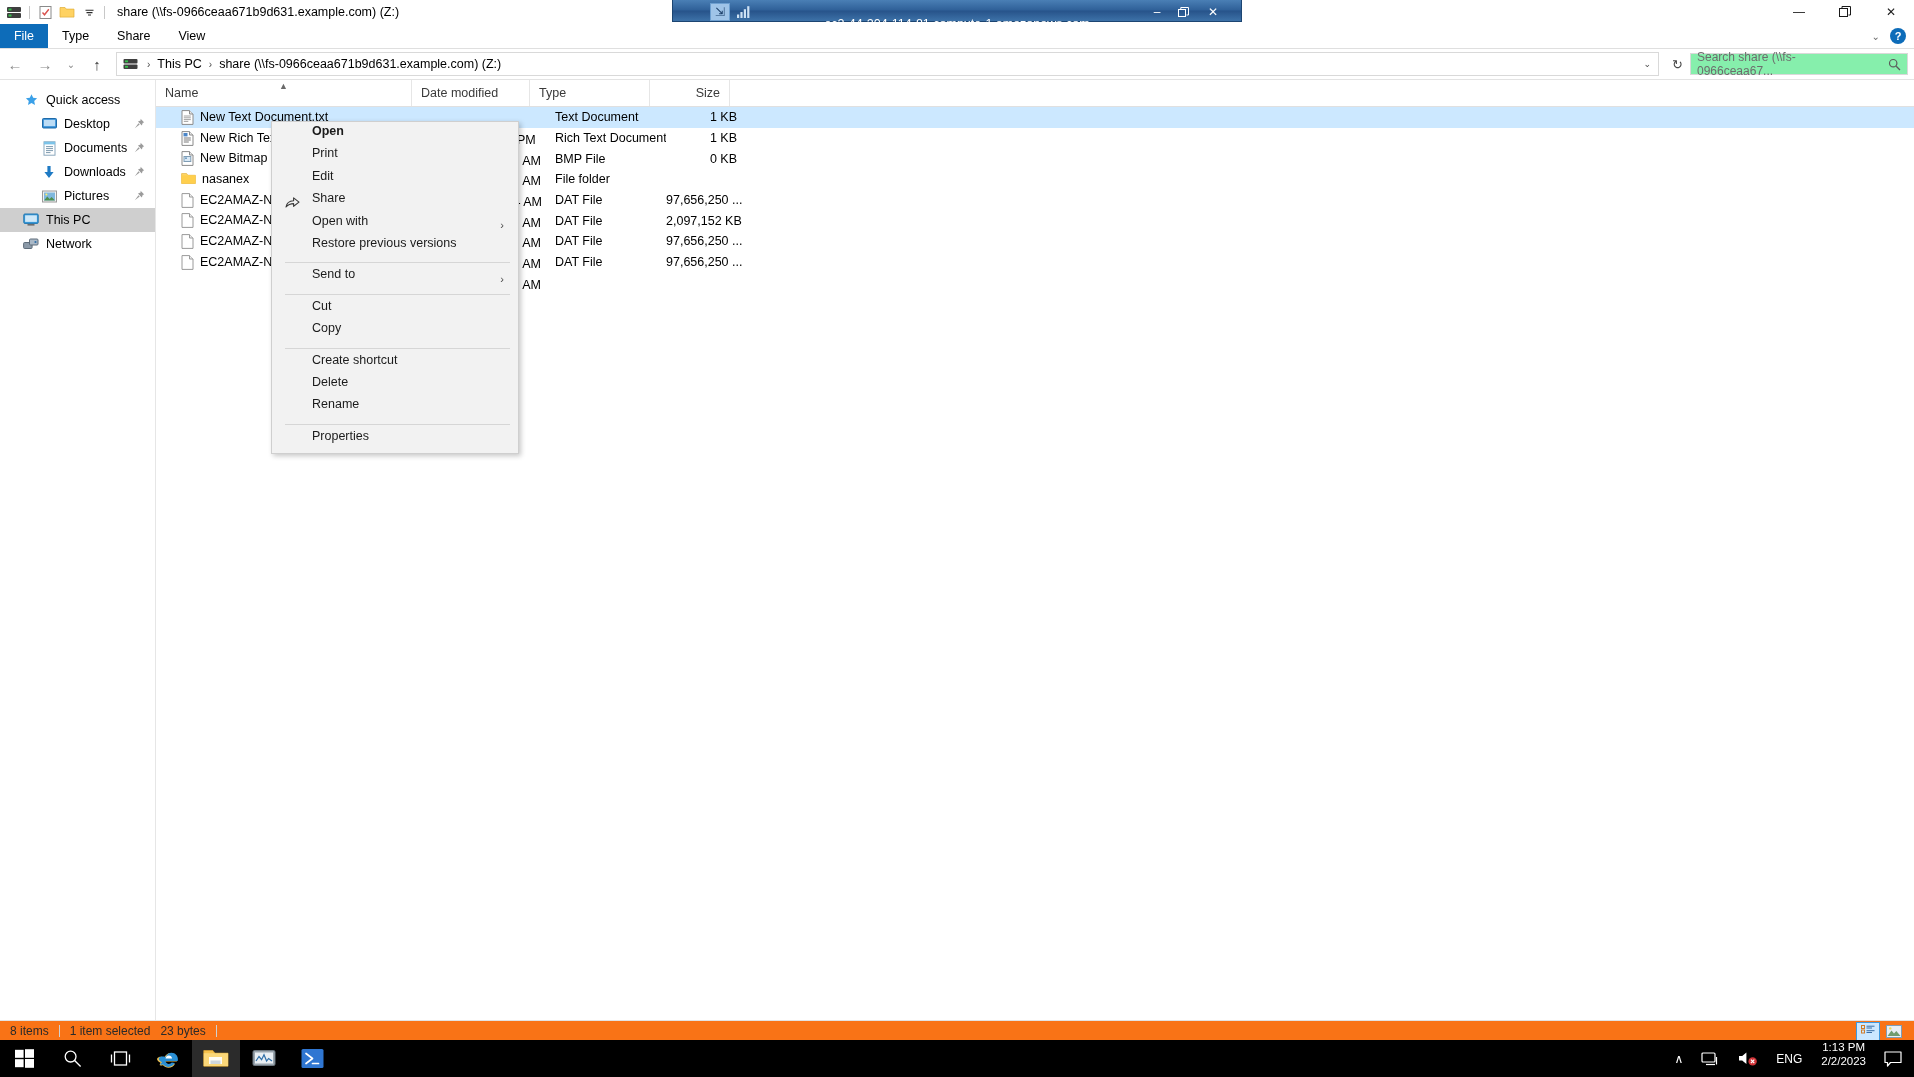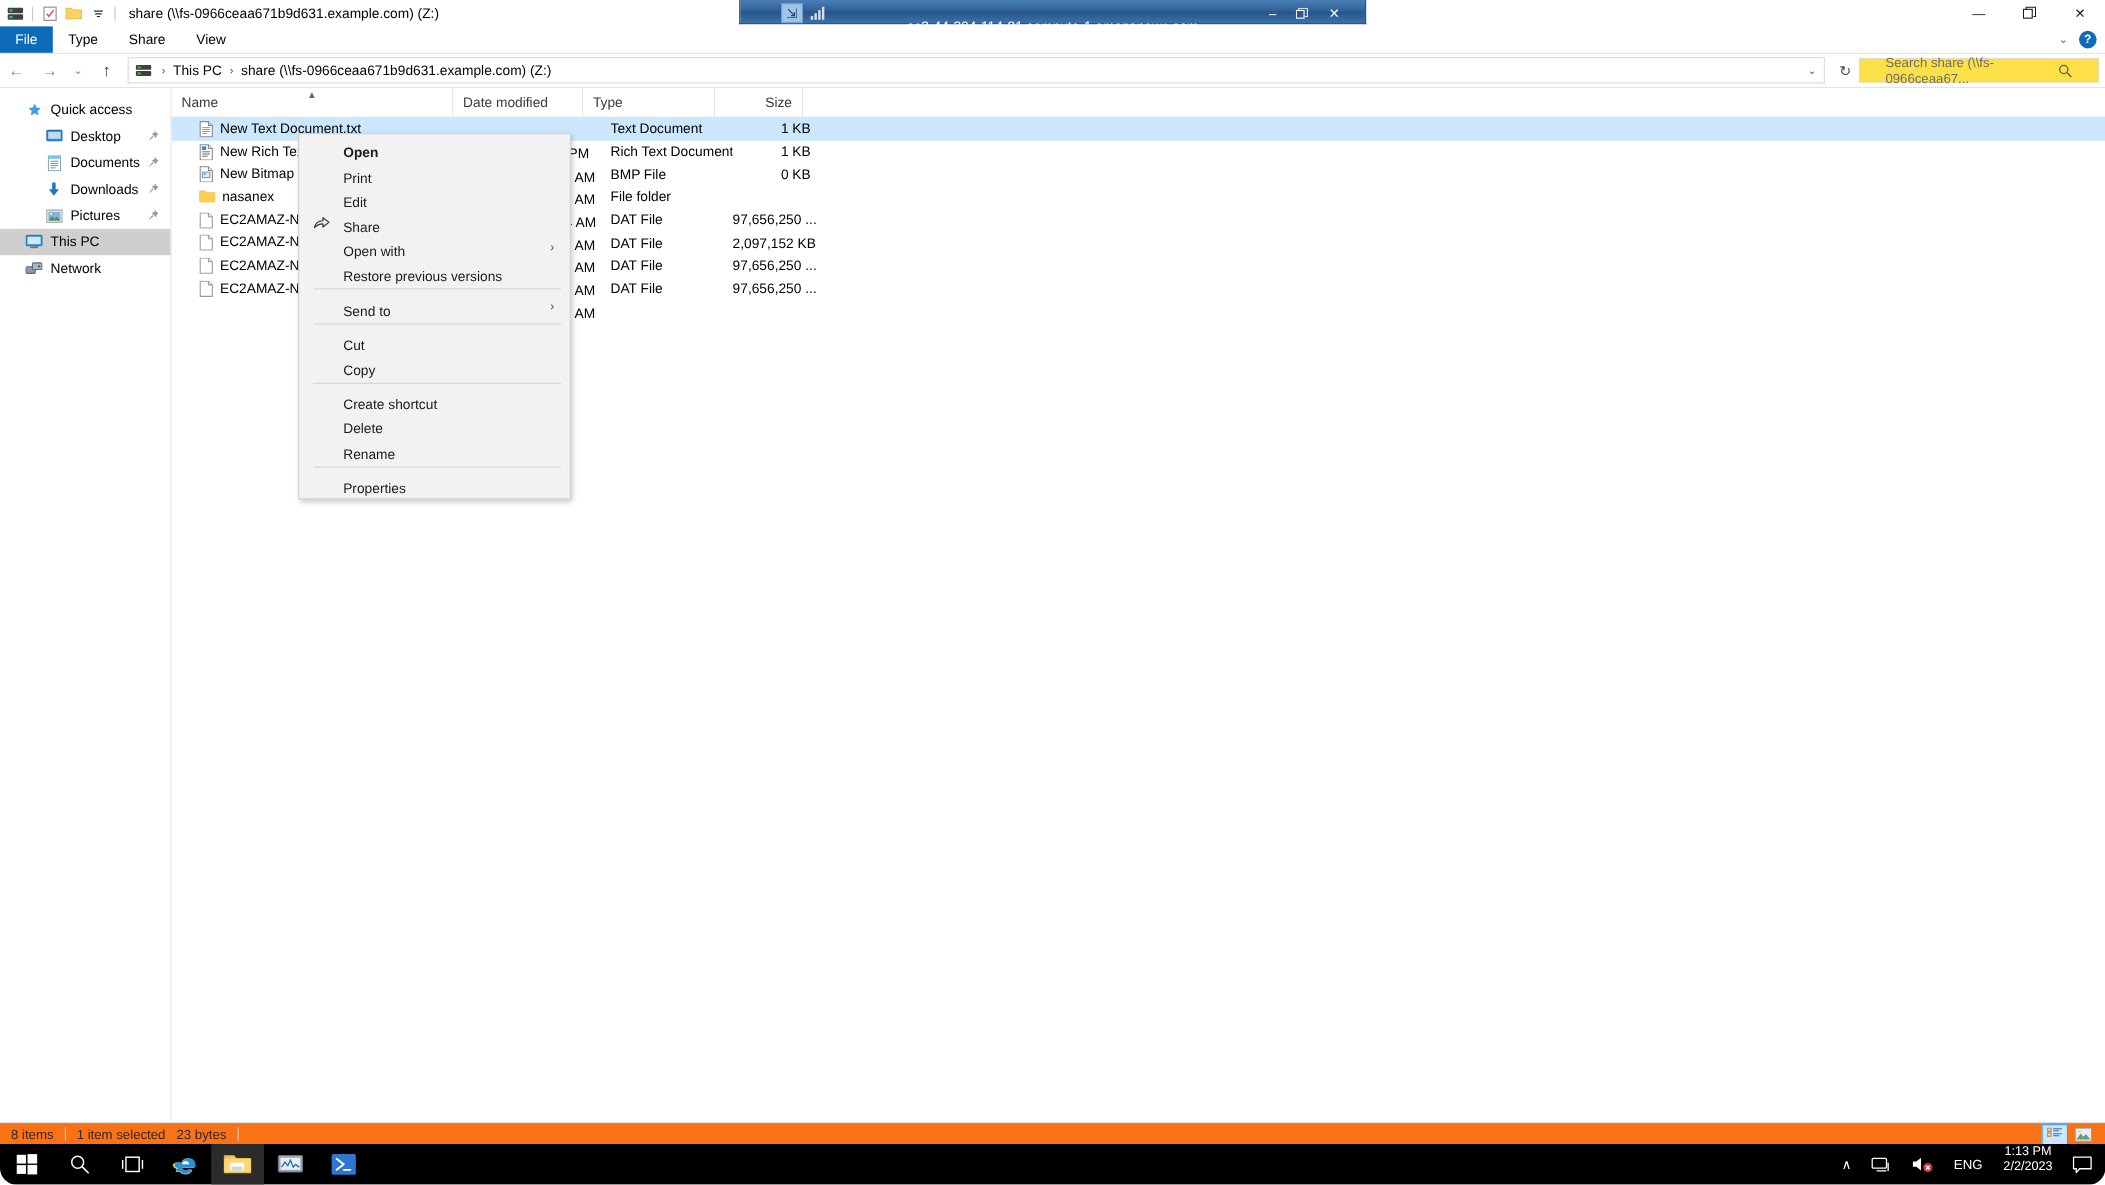--- a/index.html
+++ b/index.html
@@ -8,21 +8,20 @@
     overflow: hidden;
     background: #ffffff;
     font-family: "Liberation Sans", sans-serif;
     -webkit-font-smoothing: antialiased;
   }
   #screen {
     position: relative;
     width: 1914px; height: 1077px;
     background: #ffffff;
     overflow: hidden;
-    border-radius: 15px;
   }
 
   
   #explorer {
     position: absolute; left: 0; top: 0;
     width: 1914px; height: 1040px;
     background: #ffffff;
   }
 
   
@@ -105,24 +104,24 @@
     font-size: 12.5px; color: #000;
   }
   .crumb-icon { margin: 0 5px 0 6px; display: flex; align-items: center; }
   .crumb { padding: 0 3px; white-space: nowrap; }
   .crumb-sep { color: #4a4a4a; font-size: 10px; padding: 0 4px; }
   .addr-right { margin-left: auto; display: flex; align-items: center; }
   .addr-chev { padding: 0 7px; font-size: 9px; color: #4a4a4a; }
   .addr-refresh { padding: 0 7px; font-size: 13px; color: #4a4a4a; }
   .search-box {
     width: 218px; height: 22px; margin-right: 6px;
-    border: 1px solid #d9d9d9; background: #fde047;
+    border: 1px solid #d9d9d9; background: #86efac;
     display: flex; align-items: center; justify-content: space-between;
     font-size: 12px; color: #6d6d6d;
-    padding: 0 23px; box-sizing: border-box; gap: 33px;
+    padding: 0 6px; box-sizing: border-box; gap: 33px;
   }
 
   
   .body-area {
     position: absolute; left: 0; top: 80px;
     width: 1914px; height: 940px;
     display: flex;
   }
   .sidebar {
     width: 156px; height: 940px;
@@ -238,21 +237,21 @@
   .ctxmenu {
     position: absolute; left: 271px; top: 121px;
     width: 246px;
     background: #f2f2f2;
     border: 1px solid #cfcfcf;
     box-shadow: 2px 2px 5px rgba(0,0,0,0.22);
     padding: 2px 0;
     z-index: 50;
   }
   .mi {
-    height: 22.4px; display: flex; align-items: flex-end;
+    height: 22.4px; display: flex; align-items: flex-start;
     font-size: 12.5px; color: #1b1b1b;
     padding-left: 40px; position: relative;
     box-sizing: border-box;
   }
   .mi.bold { font-weight: bold; }
   .mi-ico {
     position: absolute; left: 13px; top: 50%; transform: translateY(-50%);
     display: flex; align-items: center; justify-content: center;
     color: #3a3a3a;
   }

